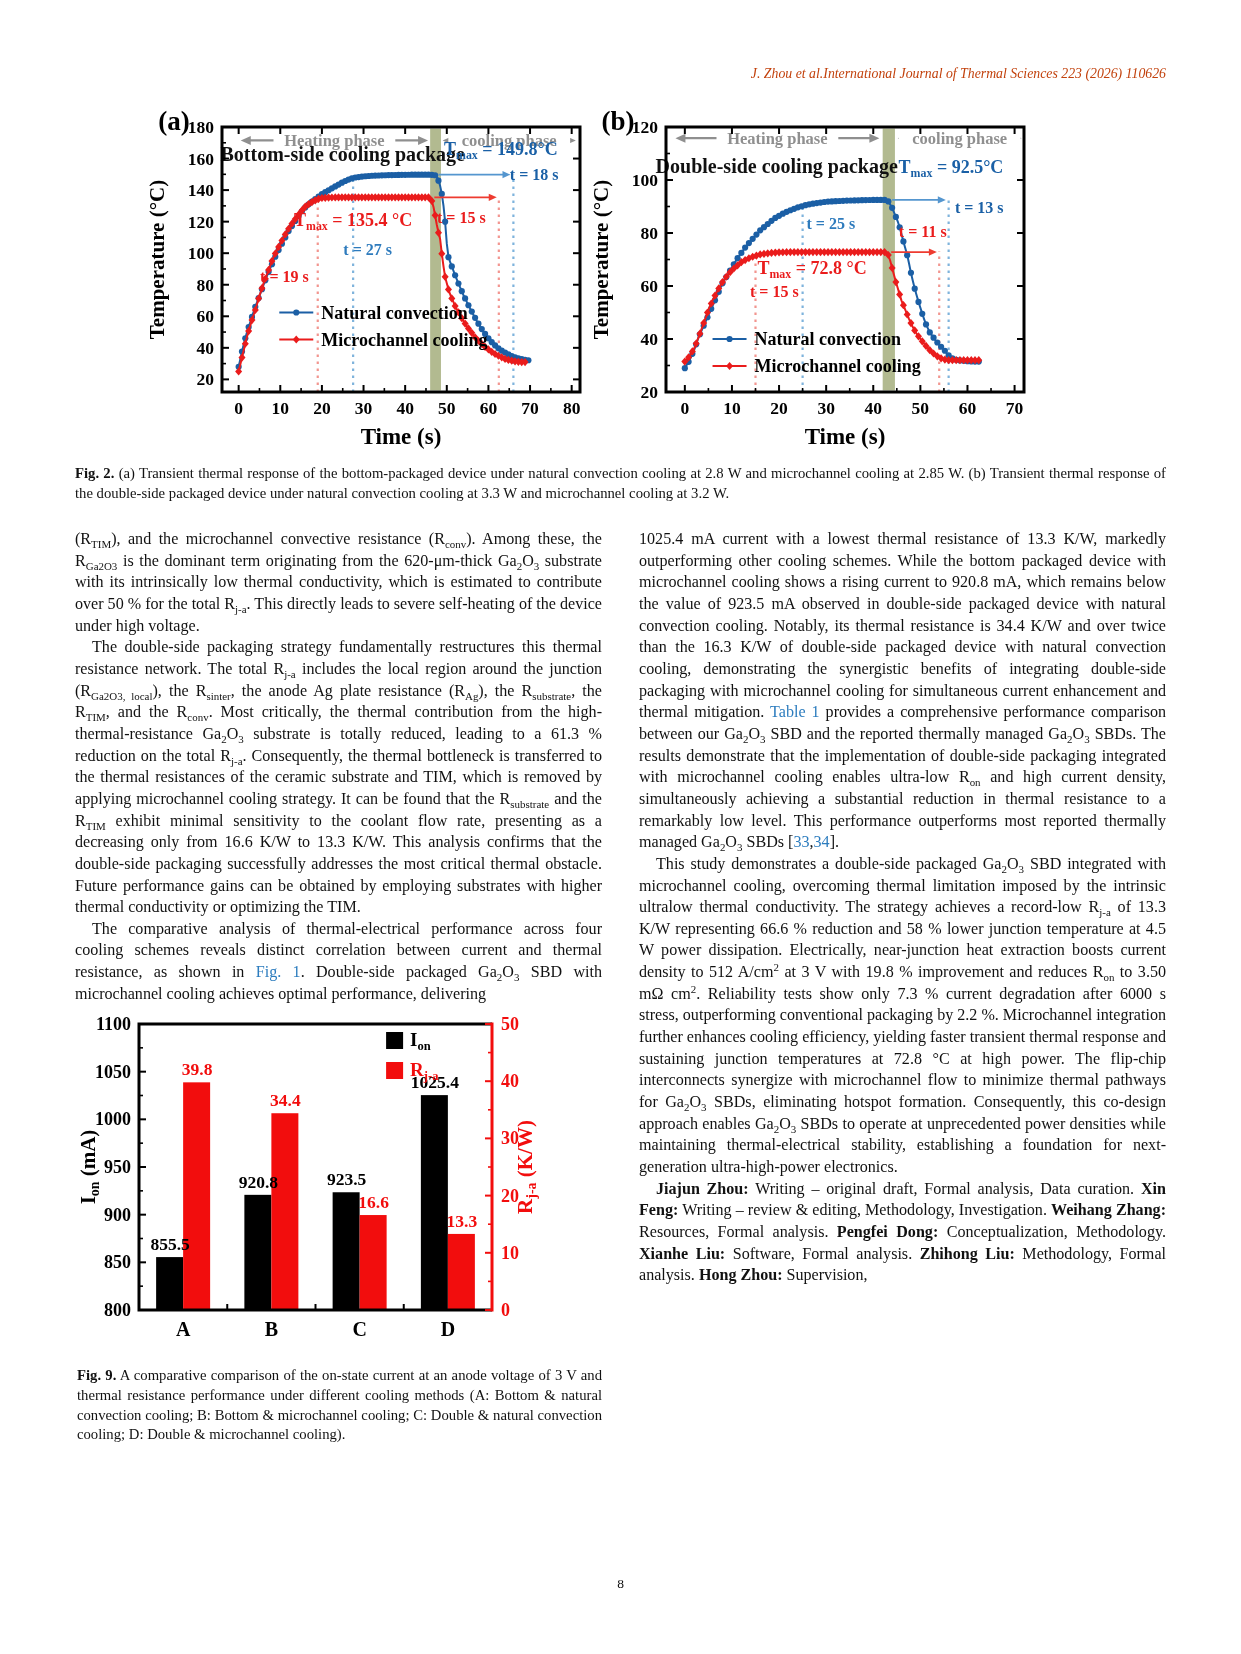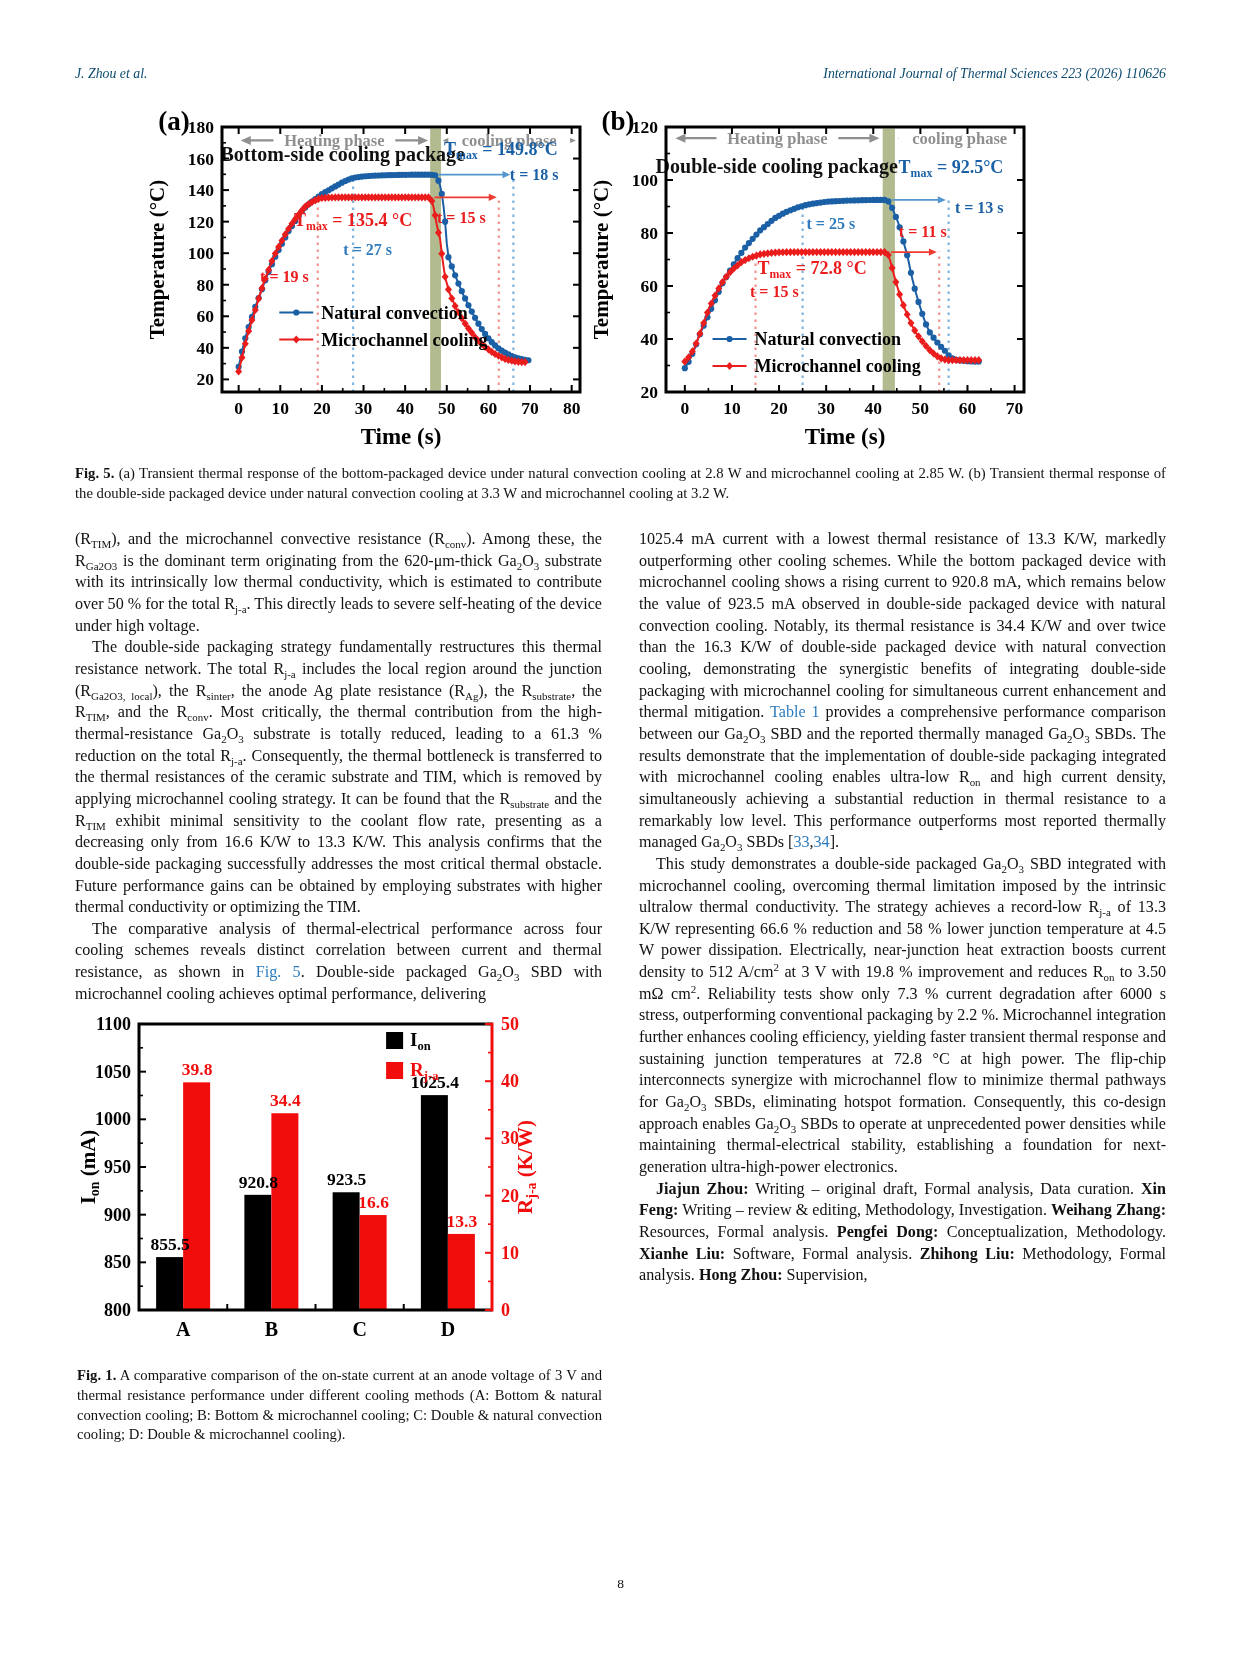--- a/index.html
+++ b/index.html
@@ -1,19 +1,19 @@
 <!DOCTYPE html>
 <html><head>
 <meta charset="utf-8">
 <style>
   html,body{margin:0;padding:0;background:#e8e8e8;}
   .page{position:relative;width:1241px;height:1654px;background:#ffffff;margin:0 auto;
         font-family:"Liberation Serif",serif;color:#111;overflow:hidden;}
   .runhead{position:absolute;top:66px;left:75px;width:1091px;display:flex;
-           justify-content:space-between;font-style:italic;font-size:13.8px;color:#0c4a6e;}
+           justify-content:flex-end;font-style:italic;font-size:13.8px;color:#c2410c;}
   #chartA{position:absolute;left:142px;top:100px;}
   #chartB{position:absolute;left:586px;top:100px;}
   .cap8{position:absolute;left:75px;top:464px;width:1091px;}
   .caption{font-size:14.7px;line-height:19.6px;text-align:justify;color:#111;}
   .col{position:absolute;top:528px;width:527px;}
   #col-left{left:75px;}
   #col-right{left:639px;font-family:Liberation Serif, serif;}
   .col p{margin:0;font-size:16.1px;line-height:21.65px;text-align:justify;}
   .col p.ind{text-indent:17px;}
   .col h3{font-size:16.4px;font-weight:bold;margin:16px 0 14px 0;}
@@ -564,26 +564,26 @@
       <text x="22" y="159.5" text-anchor="middle" font-size="21" font-weight="bold" fill="#000" font-family="&quot;Liberation Serif&quot;,serif" transform="rotate(-90 22 159.5)"><tspan>Temperature (°C)</tspan></text>
       <text x="32" y="30" text-anchor="middle" font-size="27" font-weight="bold" fill="#000" font-family="&quot;Liberation Serif&quot;,serif"><tspan>(b)</tspan></text>
       <line x1="126.53999999999999" y1="239" x2="160.54" y2="239" stroke="#1b5fa5" stroke-width="2.2"></line>
       <circle cx="143.54" cy="239" r="3.1" fill="#1b5fa5"></circle>
       <text x="168.54" y="245" text-anchor="start" font-size="18" font-weight="bold" fill="#000" font-family="&quot;Liberation Serif&quot;,serif"><tspan>Natural convection</tspan></text>
       <line x1="126.53999999999999" y1="266" x2="160.54" y2="266" stroke="#ea1c1c" stroke-width="2.2"></line>
       <path d="M143.54 261.9L147.04 266L143.54 270.1L140.04 266Z" fill="#ea1c1c"></path>
       <text x="168.54" y="272" text-anchor="start" font-size="18" font-weight="bold" fill="#000" font-family="&quot;Liberation Serif&quot;,serif"><tspan>Microchannel cooling</tspan></text>
     </svg>
 
-  <figcaption class="cap8 caption"><b>Fig. 5.</b> (a) Transient thermal response of the bottom-packaged device under natural convection cooling at 2.8 W and microchannel cooling at 2.85 W. (b) Transient thermal response of the double-side packaged device under natural convection cooling at 3.3 W and microchannel cooling at 3.2 W.</figcaption>
+  <figcaption class="cap8 caption"><b>Fig. 2.</b> (a) Transient thermal response of the bottom-packaged device under natural convection cooling at 2.8 W and microchannel cooling at 2.85 W. (b) Transient thermal response of the double-side packaged device under natural convection cooling at 3.3 W and microchannel cooling at 3.2 W.</figcaption>
 
   <div id="col-left" class="col">
       <p>(R<sub>TIM</sub>), and the microchannel convective resistance (R<sub>conv</sub>). Among these, the R<sub>Ga2O3</sub> is the dominant term originating from the 620-μm-thick Ga<sub>2</sub>O<sub>3</sub> substrate with its intrinsically low thermal conductivity, which is estimated to contribute over 50 % for the total R<sub>j-a</sub>. This directly leads to severe self-heating of the device under high voltage.</p>
       <p class="ind">The double-side packaging strategy fundamentally restructures this thermal resistance network. The total R<sub>j-a</sub> includes the local region around the junction (R<sub>Ga2O3, local</sub>), the R<sub>sinter</sub>, the anode Ag plate resistance (R<sub>Ag</sub>), the R<sub>substrate</sub>, the R<sub>TIM</sub>, and the R<sub>conv</sub>. Most critically, the thermal contribution from the high-thermal-resistance Ga<sub>2</sub>O<sub>3</sub> substrate is totally reduced, leading to a 61.3 % reduction on the total R<sub>j-a</sub>. Consequently, the thermal bottleneck is transferred to the thermal resistances of the ceramic substrate and TIM, which is removed by applying microchannel cooling strategy. It can be found that the R<sub>substrate</sub> and the R<sub>TIM</sub> exhibit minimal sensitivity to the coolant flow rate, presenting as a decreasing only from 16.6 K/W to 13.3 K/W. This analysis confirms that the double-side packaging successfully addresses the most critical thermal obstacle. Future performance gains can be obtained by employing substrates with higher thermal conductivity or optimizing the TIM.</p>
-      <p class="ind">The comparative analysis of thermal-electrical performance across four cooling schemes reveals distinct correlation between current and thermal resistance, as shown in <span class="lnk">Fig. 5</span>. Double-side packaged Ga<sub>2</sub>O<sub>3</sub> SBD with microchannel cooling achieves optimal performance, delivering</p>
+      <p class="ind">The comparative analysis of thermal-electrical performance across four cooling schemes reveals distinct correlation between current and thermal resistance, as shown in <span class="lnk">Fig. 1</span>. Double-side packaged Ga<sub>2</sub>O<sub>3</sub> SBD with microchannel cooling achieves optimal performance, delivering</p>
       <figure class="fig9wrap" style="margin: 6px 0px 8px 2px;"><svg width="480" height="342" viewBox="0 0 480 342">
           <rect x="79.125" y="247.09" width="27" height="52.91" fill="#000000"></rect>
           <rect x="106.125" y="72.34400000000002" width="27" height="227.65599999999998" fill="#f20d0d"></rect>
           <text x="93.125" y="240.09" text-anchor="middle" font-size="17.5" font-weight="bold" fill="#000" font-family="&quot;Liberation Serif&quot;,serif"><tspan>855.5</tspan></text>
           <text x="120.125" y="65.34400000000002" text-anchor="middle" font-size="17.5" font-weight="bold" fill="#f20d0d" font-family="&quot;Liberation Serif&quot;,serif"><tspan>39.8</tspan></text>
           <text x="106.125" y="326" text-anchor="middle" font-size="20" font-weight="bold" fill="#000" font-family="&quot;Liberation Serif&quot;,serif"><tspan>A</tspan></text>
           <rect x="167.375" y="184.8373333333334" width="27" height="115.16266666666661" fill="#000000"></rect>
           <rect x="194.375" y="103.23200000000003" width="27" height="196.76799999999997" fill="#f20d0d"></rect>
           <text x="181.375" y="177.8373333333334" text-anchor="middle" font-size="17.5" font-weight="bold" fill="#000" font-family="&quot;Liberation Serif&quot;,serif"><tspan>920.8</tspan></text>
           <text x="208.375" y="96.23200000000003" text-anchor="middle" font-size="17.5" font-weight="bold" fill="#f20d0d" font-family="&quot;Liberation Serif&quot;,serif"><tspan>34.4</tspan></text>
@@ -639,21 +639,21 @@
           <text x="424" y="77.19999999999999" text-anchor="start" font-size="18" font-weight="bold" fill="#f20d0d" font-family="&quot;Liberation Serif&quot;,serif"><tspan>40</tspan></text>
           <line x1="415" y1="42.599999999999966" x2="411" y2="42.599999999999966" stroke="#f20d0d" stroke-width="1.6"></line>
           <line x1="415" y1="14" x2="408" y2="14" stroke="#f20d0d" stroke-width="2"></line>
           <text x="424" y="20" text-anchor="start" font-size="18" font-weight="bold" fill="#f20d0d" font-family="&quot;Liberation Serif&quot;,serif"><tspan>50</tspan></text>
           <text x="18" y="157" text-anchor="middle" font-size="21" font-weight="bold" fill="#000" font-family="&quot;Liberation Serif&quot;,serif" transform="rotate(-90 18 157)"><tspan>I</tspan><tspan dy="4" font-size="13.860000000000001">on</tspan><tspan dy="-4">​</tspan><tspan> (mA)</tspan></text>
           <text x="455" y="157" text-anchor="middle" font-size="21" font-weight="bold" fill="#f20d0d" font-family="&quot;Liberation Serif&quot;,serif" transform="rotate(-90 455 157)"><tspan>R</tspan><tspan dy="4" font-size="13.860000000000001">j-a</tspan><tspan dy="-4">​</tspan><tspan> (K/W)</tspan></text>
           <rect x="309.1" y="22" width="17" height="17" fill="#000000"></rect>
           <text x="333.1" y="36" text-anchor="start" font-size="19" font-weight="bold" fill="#000" font-family="&quot;Liberation Serif&quot;,serif"><tspan>I</tspan><tspan dy="4" font-size="12.540000000000001">on</tspan><tspan dy="-4">​</tspan></text>
           <rect x="309.1" y="52" width="17" height="17" fill="#f20d0d"></rect>
           <text x="333.1" y="66" text-anchor="start" font-size="19" font-weight="bold" fill="#f20d0d" font-family="&quot;Liberation Serif&quot;,serif"><tspan>R</tspan><tspan dy="4" font-size="12.540000000000001">j-a</tspan><tspan dy="-4">​</tspan></text>
-        </svg><figcaption class="caption"><b>Fig. 1.</b> A comparative comparison of the on-state current at an anode voltage of 3 V and thermal resistance performance under different cooling methods (A: Bottom &amp; natural convection cooling; B: Bottom &amp; microchannel cooling; C: Double &amp; natural convection cooling; D: Double &amp; microchannel cooling).</figcaption></figure>
+        </svg><figcaption class="caption"><b>Fig. 9.</b> A comparative comparison of the on-state current at an anode voltage of 3 V and thermal resistance performance under different cooling methods (A: Bottom &amp; natural convection cooling; B: Bottom &amp; microchannel cooling; C: Double &amp; natural convection cooling; D: Double &amp; microchannel cooling).</figcaption></figure>
     </div>
   <div id="col-right" class="col">
       <p>1025.4 mA current with a lowest thermal resistance of 13.3 K/W, markedly outperforming other cooling schemes. While the bottom packaged device with microchannel cooling shows a rising current to 920.8 mA, which remains below the value of 923.5 mA observed in double-side packaged device with natural convection cooling. Notably, its thermal resistance is 34.4 K/W and over twice than the 16.3 K/W of double-side packaged device with natural convection cooling, demonstrating the synergistic benefits of integrating double-side packaging with microchannel cooling for simultaneous current enhancement and thermal mitigation. <span class="lnk">Table 1</span> provides a comprehensive performance comparison between our Ga<sub>2</sub>O<sub>3</sub> SBD and the reported thermally managed Ga<sub>2</sub>O<sub>3</sub> SBDs. The results demonstrate that the implementation of double-side packaging integrated with microchannel cooling enables ultra-low R<sub>on</sub> and high current density, simultaneously achieving a substantial reduction in thermal resistance to a remarkably low level. This performance outperforms most reported thermally managed Ga<sub>2</sub>O<sub>3</sub> SBDs [<span class="lnk">33</span>,<span class="lnk">34</span>].</p>
       <p class="ind">This study demonstrates a double-side packaged Ga<sub>2</sub>O<sub>3</sub> SBD integrated with microchannel cooling, overcoming thermal limitation imposed by the intrinsic ultralow thermal conductivity. The strategy achieves a record-low R<sub>j-a</sub> of 13.3 K/W representing 66.6 % reduction and 58 % lower junction temperature at 4.5 W power dissipation. Electrically, near-junction heat extraction boosts current density to 512 A/cm<sup>2</sup> at 3 V with 19.8 % improvement and reduces R<sub>on</sub> to 3.50 mΩ cm<sup>2</sup>. Reliability tests show only 7.3 % current degradation after 6000 s stress, outperforming conventional packaging by 2.2 %. Microchannel integration further enhances cooling efficiency, yielding faster transient thermal response and sustaining junction temperatures at 72.8 °C at high power. The flip-chip interconnects synergize with microchannel flow to minimize thermal pathways for Ga<sub>2</sub>O<sub>3</sub> SBDs, eliminating hotspot formation. Consequently, this co-design approach enables Ga<sub>2</sub>O<sub>3</sub> SBDs to operate at unprecedented power densities while maintaining thermal-electrical stability, establishing a foundation for next-generation ultra-high-power electronics.</p>
       <p class="ind"><b>Jiajun Zhou:</b> Writing – original draft, Formal analysis, Data curation. <b>Xin Feng:</b> Writing – review &amp; editing, Methodology, Investigation. <b>Weihang Zhang:</b> Resources, Formal analysis. <b>Pengfei Dong:</b> Conceptualization, Methodology. <b>Xianhe Liu:</b> Software, Formal analysis. <b>Zhihong Liu:</b> Methodology, Formal analysis. <b>Hong Zhou:</b> Supervision,</p>
     </div>
 
   <div class="pageno">8</div>
 </div>
 

